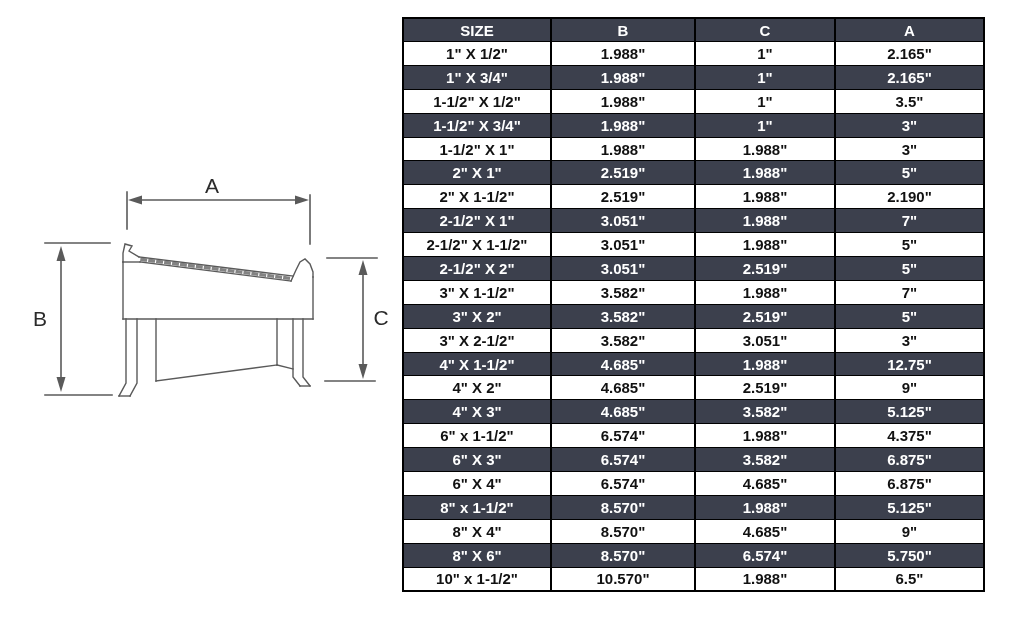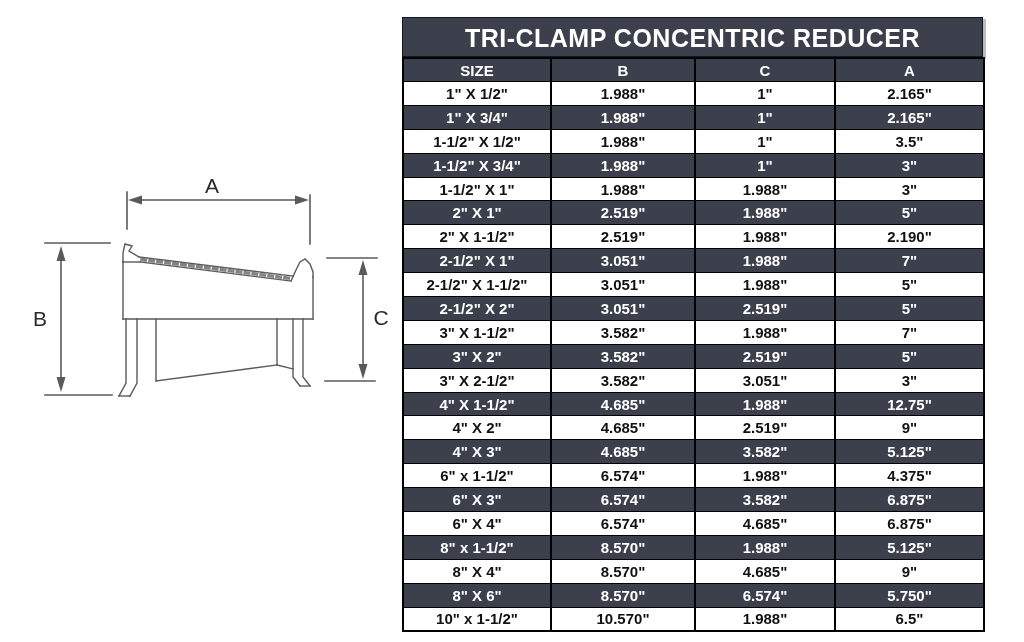--- a/index.html
+++ b/index.html
@@ -132,21 +132,20 @@
 
       <line x1="277" y1="319" x2="277" y2="365"></line>
       <line x1="277" y1="365" x2="293" y2="369"></line>
       <path d="M293,319 L293,377 L300,386"></path>
       <path d="M303,319 L303,377 L310,386"></path>
       <line x1="300" y1="386" x2="310" y2="386"></line>
     </g>
   </svg>
 
   <div id="spec">
-    <div class="table-title">TRI-CLAMP CONCENTRIC REDUCER</div>
 
     <table class="spec-table">
       <colgroup>
         <col style="width:148px">
           <col style="width:144px">
         <col style="width:140px">
           <col style="width:149px">
       </colgroup>
       <thead>
         <tr>

